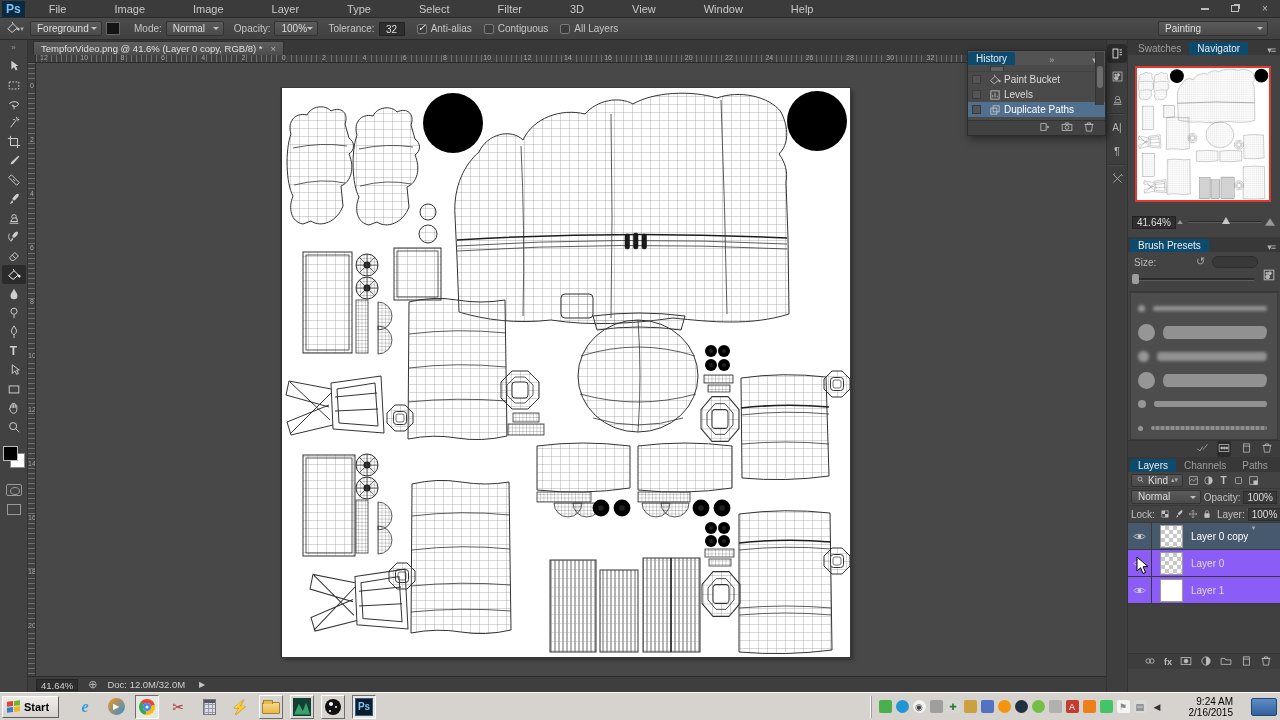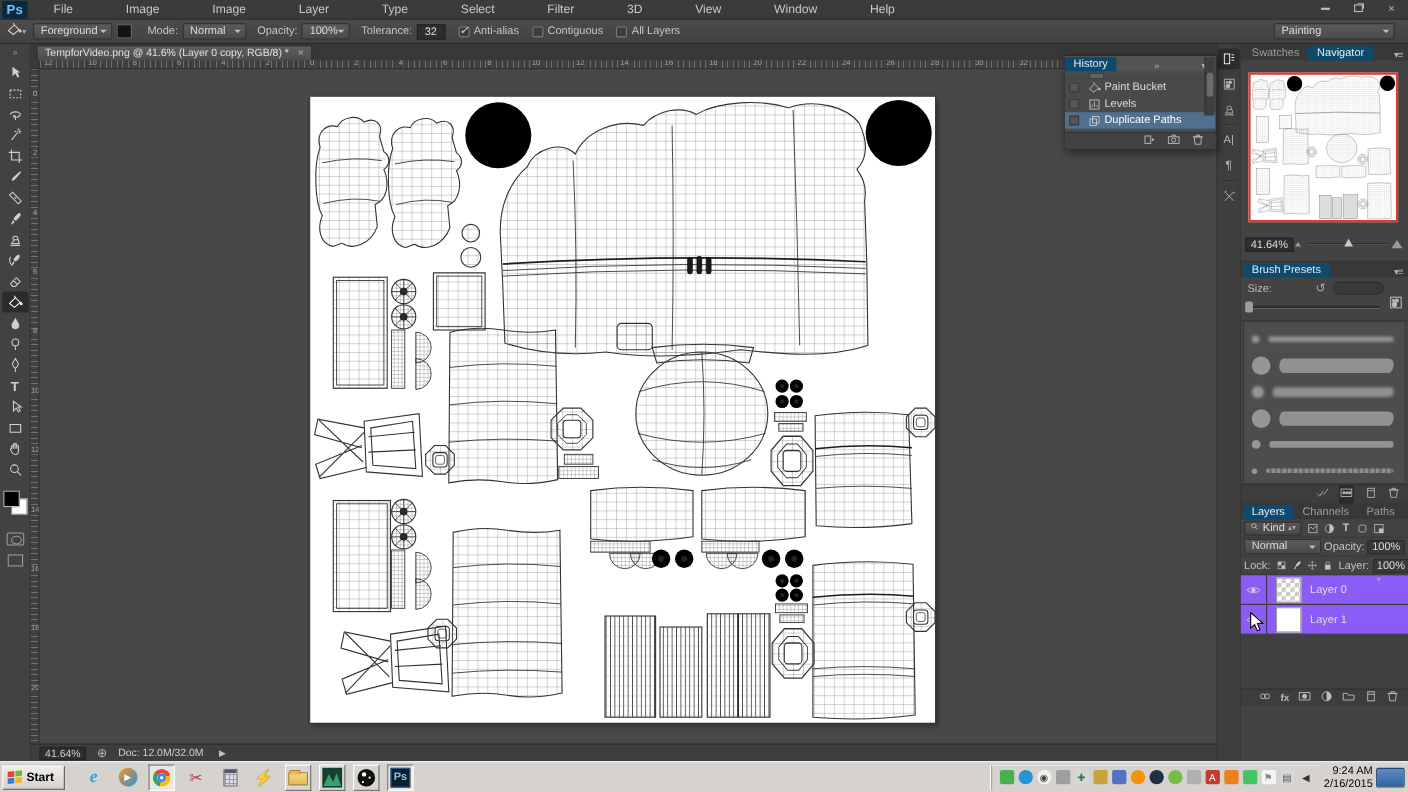--- a/index.html
+++ b/index.html
@@ -166,21 +166,21 @@
 .folder:before{content:"";position:absolute;left:0;top:-3px;width:8px;height:3px;background:#e8b94e;border:1px solid #a8832c;border-bottom:none;border-radius:1px 1px 0 0}
 .max3ds{width:18px;height:18px;background:#143f33;position:relative;overflow:hidden}
 .max3ds:after{content:"";position:absolute;left:1px;bottom:1px;width:16px;height:12px;background:#37a26b;clip-path:polygon(0 100%,30% 10%,55% 70%,75% 0,100% 100%)}
 .obs{width:16px;height:16px;border-radius:50%;background:#101010;position:relative}
 .obs:after{content:"";position:absolute;left:4px;top:3px;width:4px;height:4px;border-radius:50%;background:#fff;box-shadow:5px 3px 0 -1px #fff,-1px 7px 0 -1px #fff}
 .psq{width:18px;height:18px;background:#0d1d2c;border:1px solid #2e5d8a;color:#7cc5f7;font-weight:bold;font-size:10px;display:flex;align-items:center;justify-content:center}
 .tspacer{flex:1}
 .tray{display:flex;align-items:center;gap:4px;height:22px;padding:0 7px;border-left:1px solid #9f9c97;box-shadow:-1px 0 0 #fff}
 .tico{width:13px;height:13px;border-radius:2px;display:flex;align-items:center;justify-content:center;font-size:9px;overflow:hidden}
 .tico.round{border-radius:50%}
-.clock{text-align:right;font-size:10px;line-height:11px;margin:0 3px;white-space:nowrap}
+.clock{text-align:right;font-size:10px;line-height:11px;margin:0 18px;white-space:nowrap}
 .showdesk{width:26px;height:18px;background:linear-gradient(#5d8cc7,#33639e);border:1px solid #24466e;border-radius:2px;margin-right:3px}
 </style>
 </head>
 <body>
 
 <div id="app">
 
   <div class="titlebar">
     <span class="pslogo">Ps</span>
     <span style="display:flex">
@@ -830,20 +830,30 @@
             <svg viewBox="0 0 16 16" fill="none" stroke="currentColor">
               <rect x="4.5" y="7.5" width="7" height="6" fill="currentColor"></rect>
               <path d="M5.5 7V5a2.5 2.5 0 015 0v2"></path>
             </svg>
           </span>
         </span>
       <span style="margin-left:auto">Layer:</span>
       <span class="opbox"><span>100%</span> <span class="arr">▾</span></span>
     </div>
     <div id="layerlist">
+        <div class="lrow selected">
+          <span class="leye">
+            <svg viewBox="0 0 16 10" fill="none" stroke="currentColor">
+              <path d="M1 5C3 1.5 13 1.5 15 5 13 8.5 3 8.5 1 5z"></path>
+              <circle cx="8" cy="5" r="1.8" fill="currentColor"></circle>
+            </svg>
+          </span>
+          <span class="lthumb checker"></span>
+          <span>Layer 0 copy</span>
+        </div>
         <div class="lrow">
           <span class="leye">
             <svg viewBox="0 0 16 10" fill="none" stroke="currentColor">
               <path d="M1 5C3 1.5 13 1.5 15 5 13 8.5 3 8.5 1 5z"></path>
               <circle cx="8" cy="5" r="1.8" fill="currentColor"></circle>
             </svg>
           </span>
           <span class="lthumb checker"></span>
           <span>Layer 0</span>
         </div>

